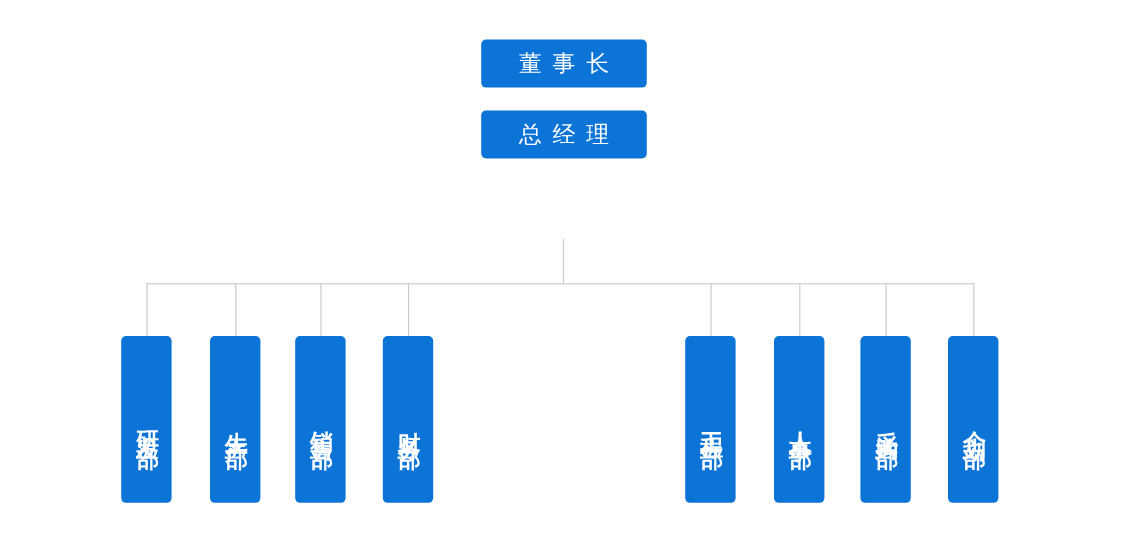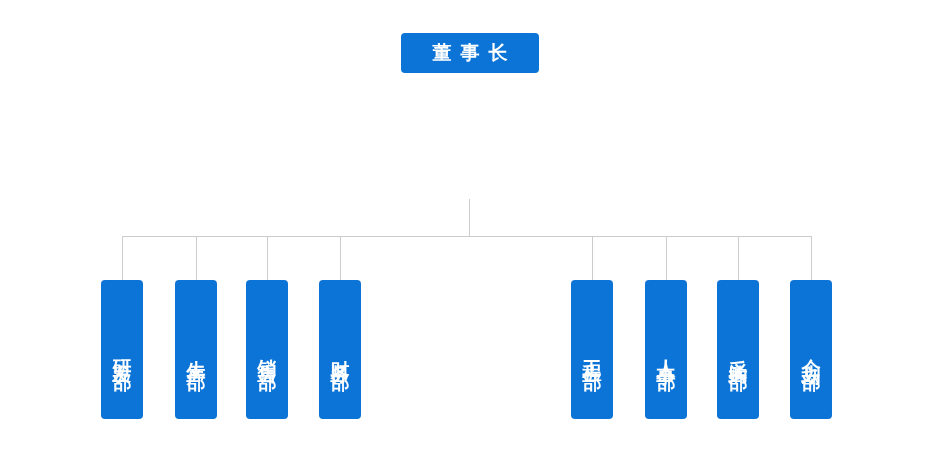--- a/index.html
+++ b/index.html
@@ -23,21 +23,21 @@
     height: 40px;
     background: var(--node-fill, #0c74d6);
     border-radius: 4px;
     display: flex;
     align-items: center;
     justify-content: center;
   }
   .node-top .lbl {
     color: var(--node-text, #ffffff);
     font-size: 19px;
-    font-weight: bold;
+    font-weight: normal;
     letter-spacing: 9px;
     margin-right: -9px;
     white-space: nowrap;
   }
   #chain-0 { top: 33px; }
   #chain-1 { top: 92px; }
   #chain-2 { top: 151px; }
 
   
   .line {
@@ -72,20 +72,23 @@
   }
 </style>
 </head>
 <body>
 
 <div class="canvas">
 
   <div class="node-top" id="chain-0">
     <span class="lbl">董事长</span>
   </div>
+  <div class="node-top" id="chain-1">
+    <span class="lbl">总经理</span>
+  </div>
 
   <div class="line stub"></div>
   <div class="line hline"></div>
   <div class="line drop" style="left:122px"></div>
   <div class="line drop" style="left:196px"></div>
   <div class="line drop" style="left:267px"></div>
   <div class="line drop" style="left:340px"></div>
   <div class="line drop" style="left:592px"></div>
   <div class="line drop" style="left:666px"></div>
   <div class="line drop" style="left:738px"></div>

